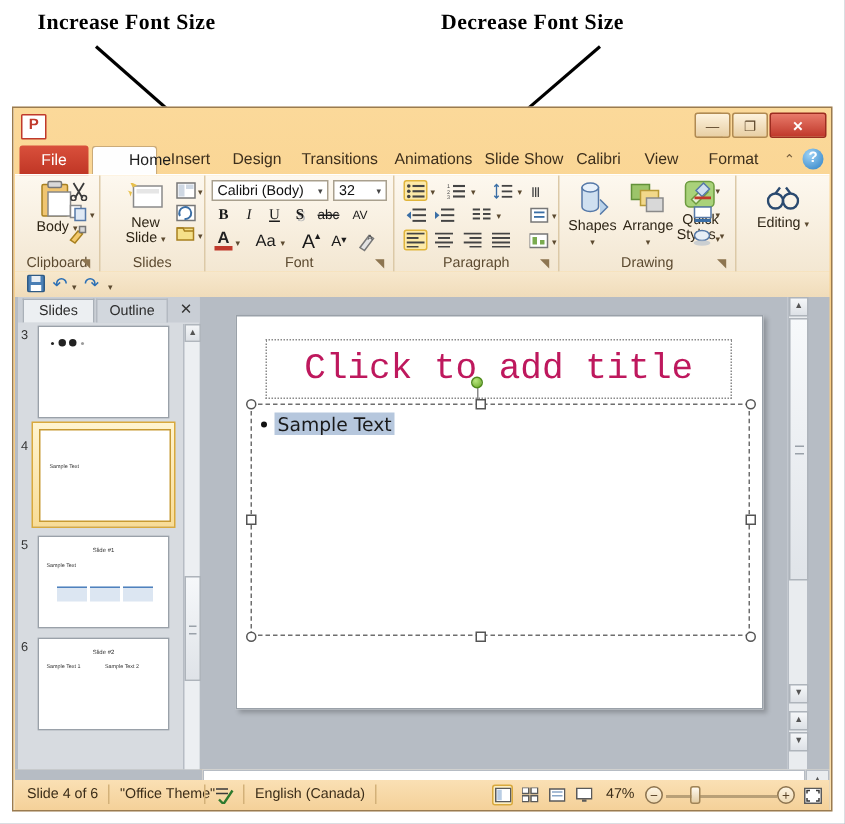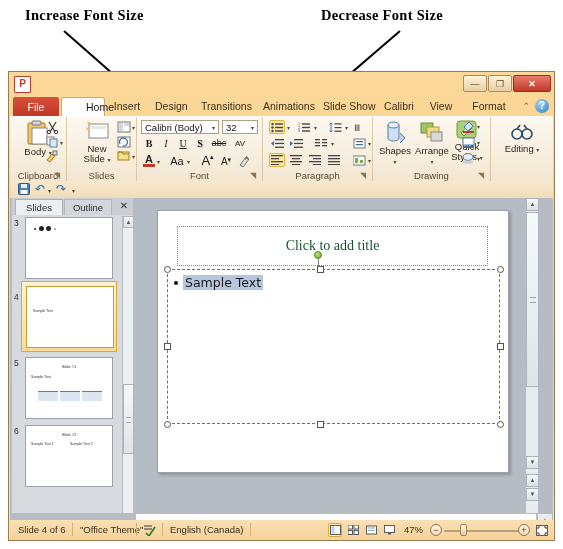--- a/index.html
+++ b/index.html
@@ -202,21 +202,21 @@
   .editarea{position:absolute;left:125px;top:0;width:404px;height:315px;}
   .slide{
     position:absolute;left:22px;top:12px;width:352px;height:263px;
     background:#fff;border:1px solid #9aa1a9;box-sizing:border-box;
     box-shadow:2px 2px 3px rgba(0,0,0,.22);
   }
   .ph-title{
     position:absolute;left:19px;top:15px;width:311px;height:40px;
     border:1px dotted #8a8a8a;box-sizing:border-box;
     display:flex;align-items:center;justify-content:center;
-    font-size:14px;color:#14532d;font-family:Liberation Serif, serif;
+    font-size:24px;color:#be185d;font-family:Liberation Mono, monospace;
   }
   .ph-body{
     position:absolute;left:9px;top:58px;width:333px;height:155px;
     border:1px dashed #6e6e6e;box-sizing:border-box;
   }
   .body-line{
     position:absolute;left:6px;top:5px;display:flex;align-items:center;gap:5px;
     font-size:12.5px;color:#1a1a1a;font-family:"DejaVu Sans",sans-serif;
   }
   .bullet-dot{width:4px;height:4px;border-radius:50%;background:#111;display:inline-block;}
@@ -294,21 +294,21 @@
     border:1px solid #8c7450;color:#5a4428;font-size:9px;line-height:10px;text-align:center;
     background:linear-gradient(to bottom,#fdf4e2,#efdbb6);box-sizing:border-box;
   }
 </style>
 </head>
 <body>
 
 <div id="root">
 
   <div class="annot-label" style="left:25px;top:7px;">Increase Font Size</div>
-  <div class="annot-label" style="left:321px;top:7px;font-family:Liberation Serif, serif;">Decrease Font Size</div>
+  <div class="annot-label" style="left:294px;top:7px;font-family:Liberation Serif, serif;">Decrease Font Size</div>
 
   <svg id="annot-svg">
     <defs>
       <marker id="ah" markerWidth="9" markerHeight="9" refX="7" refY="4.5" orient="auto">
         <path d="M0,0 L9,4.5 L0,9 z" fill="#000"></path>
       </marker>
     </defs>
     <line x1="64" y1="31" x2="212" y2="161" stroke="#000" stroke-width="2.1" marker-end="url(#ah)"></line>
     <line x1="400" y1="31" x2="249" y2="161" stroke="#000" stroke-width="2.1" marker-end="url(#ah)"></line>
   </svg>

